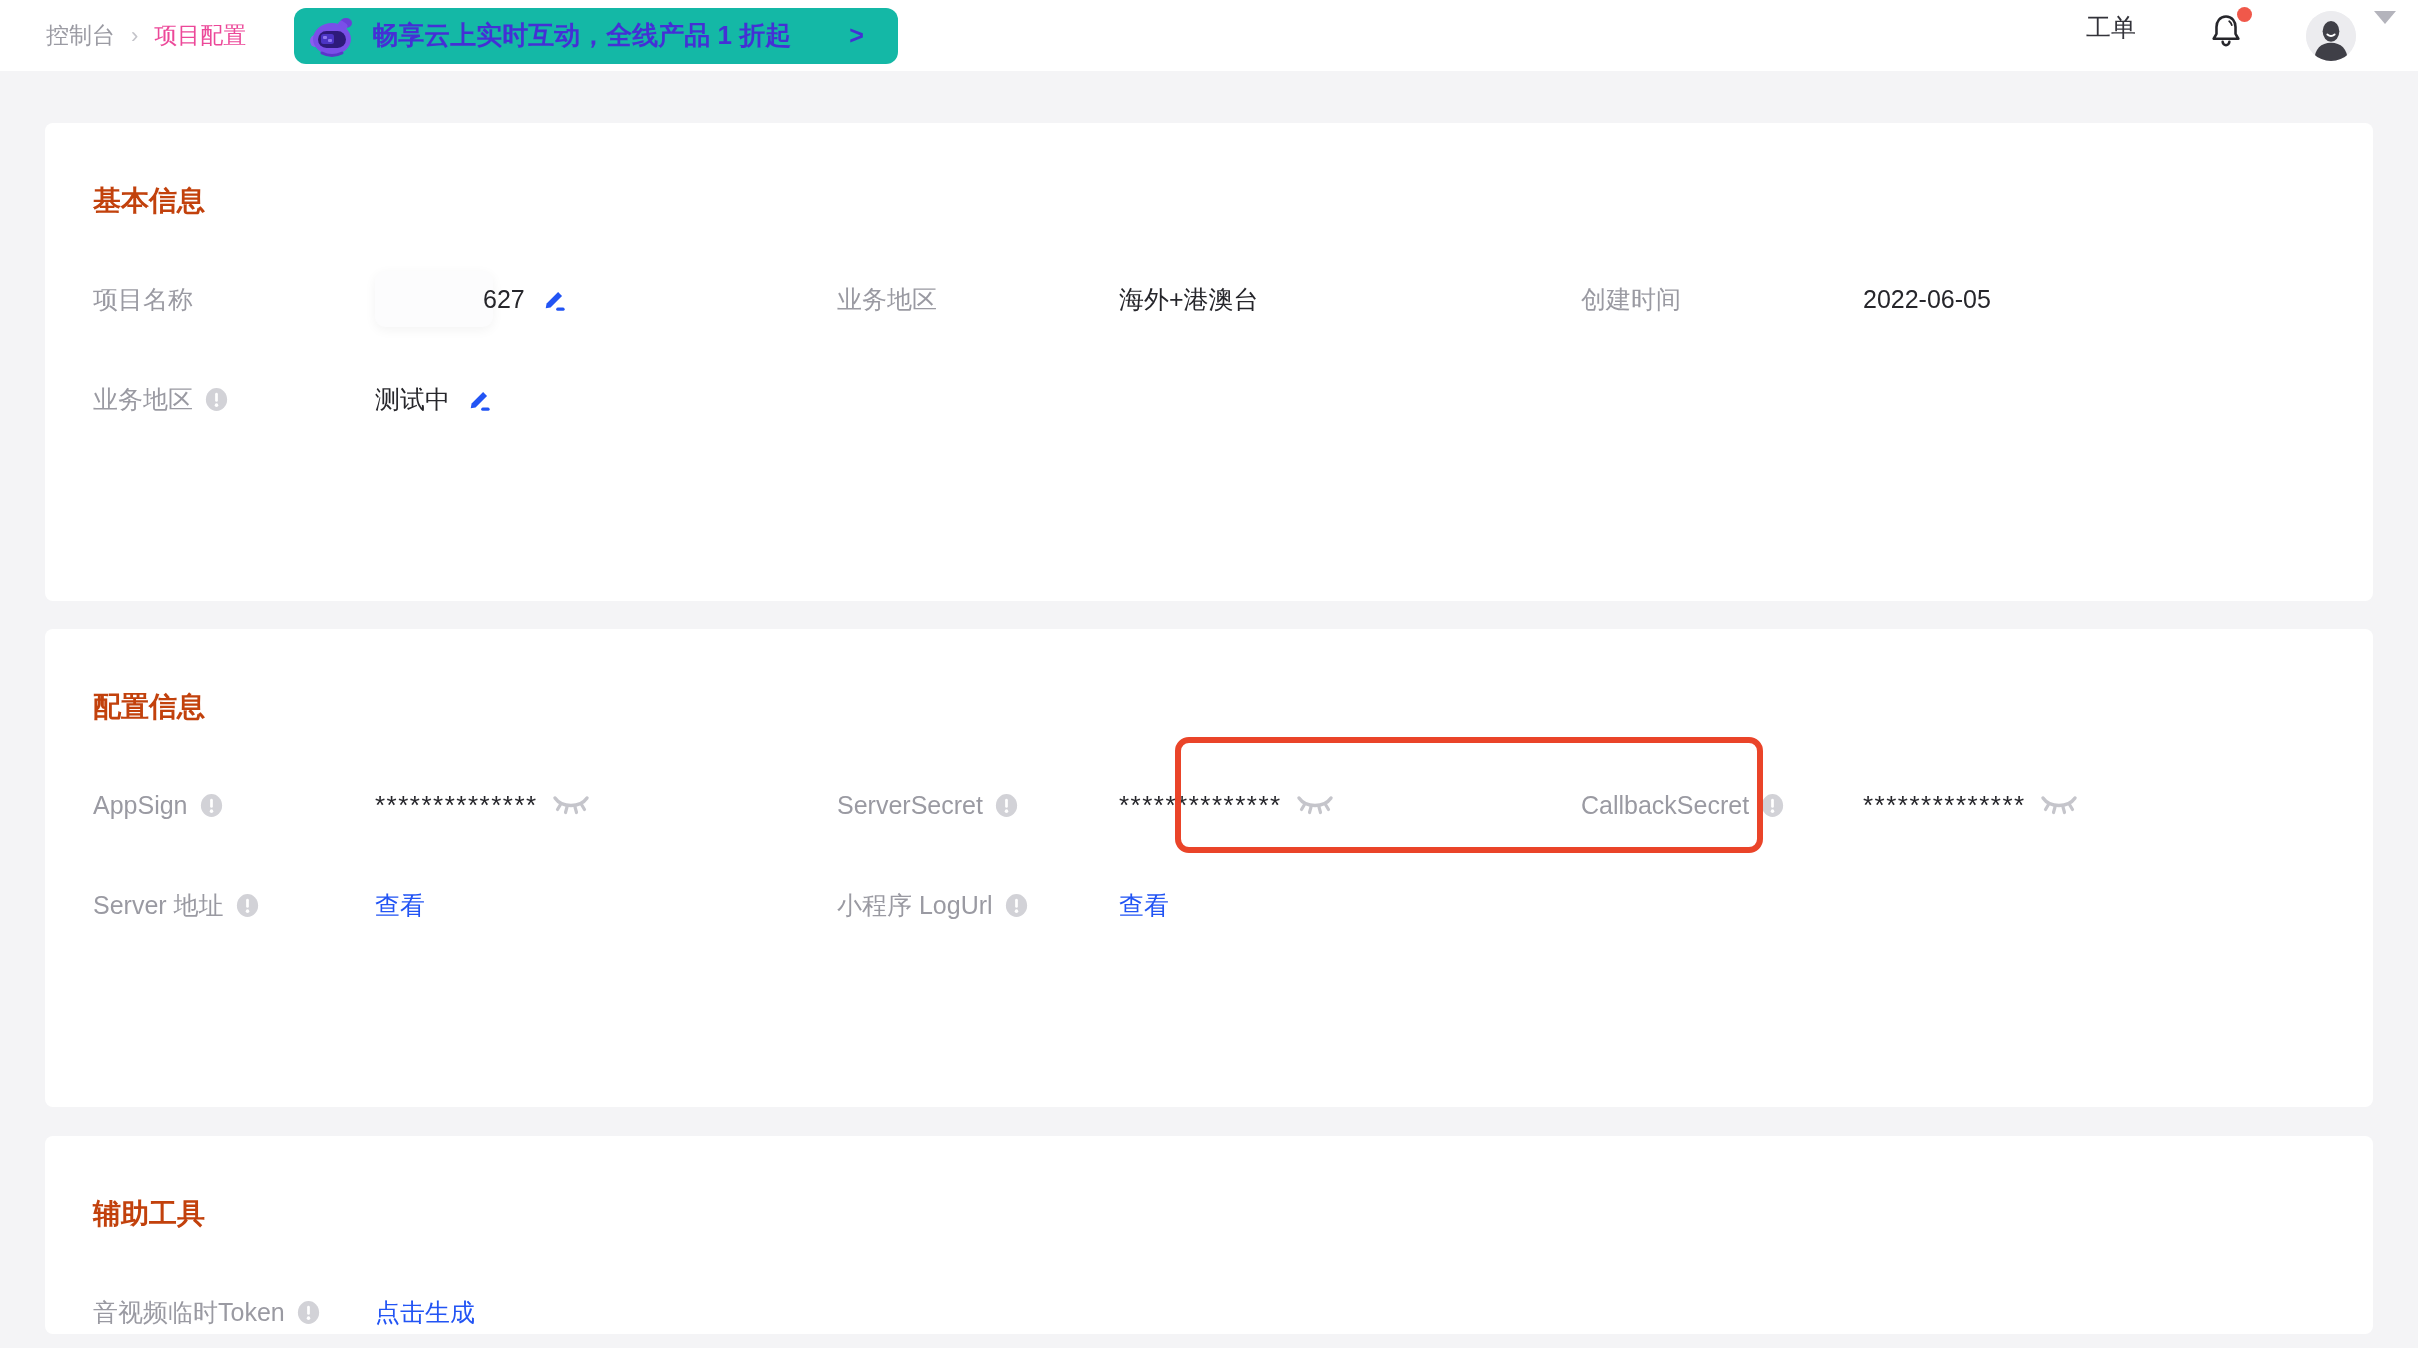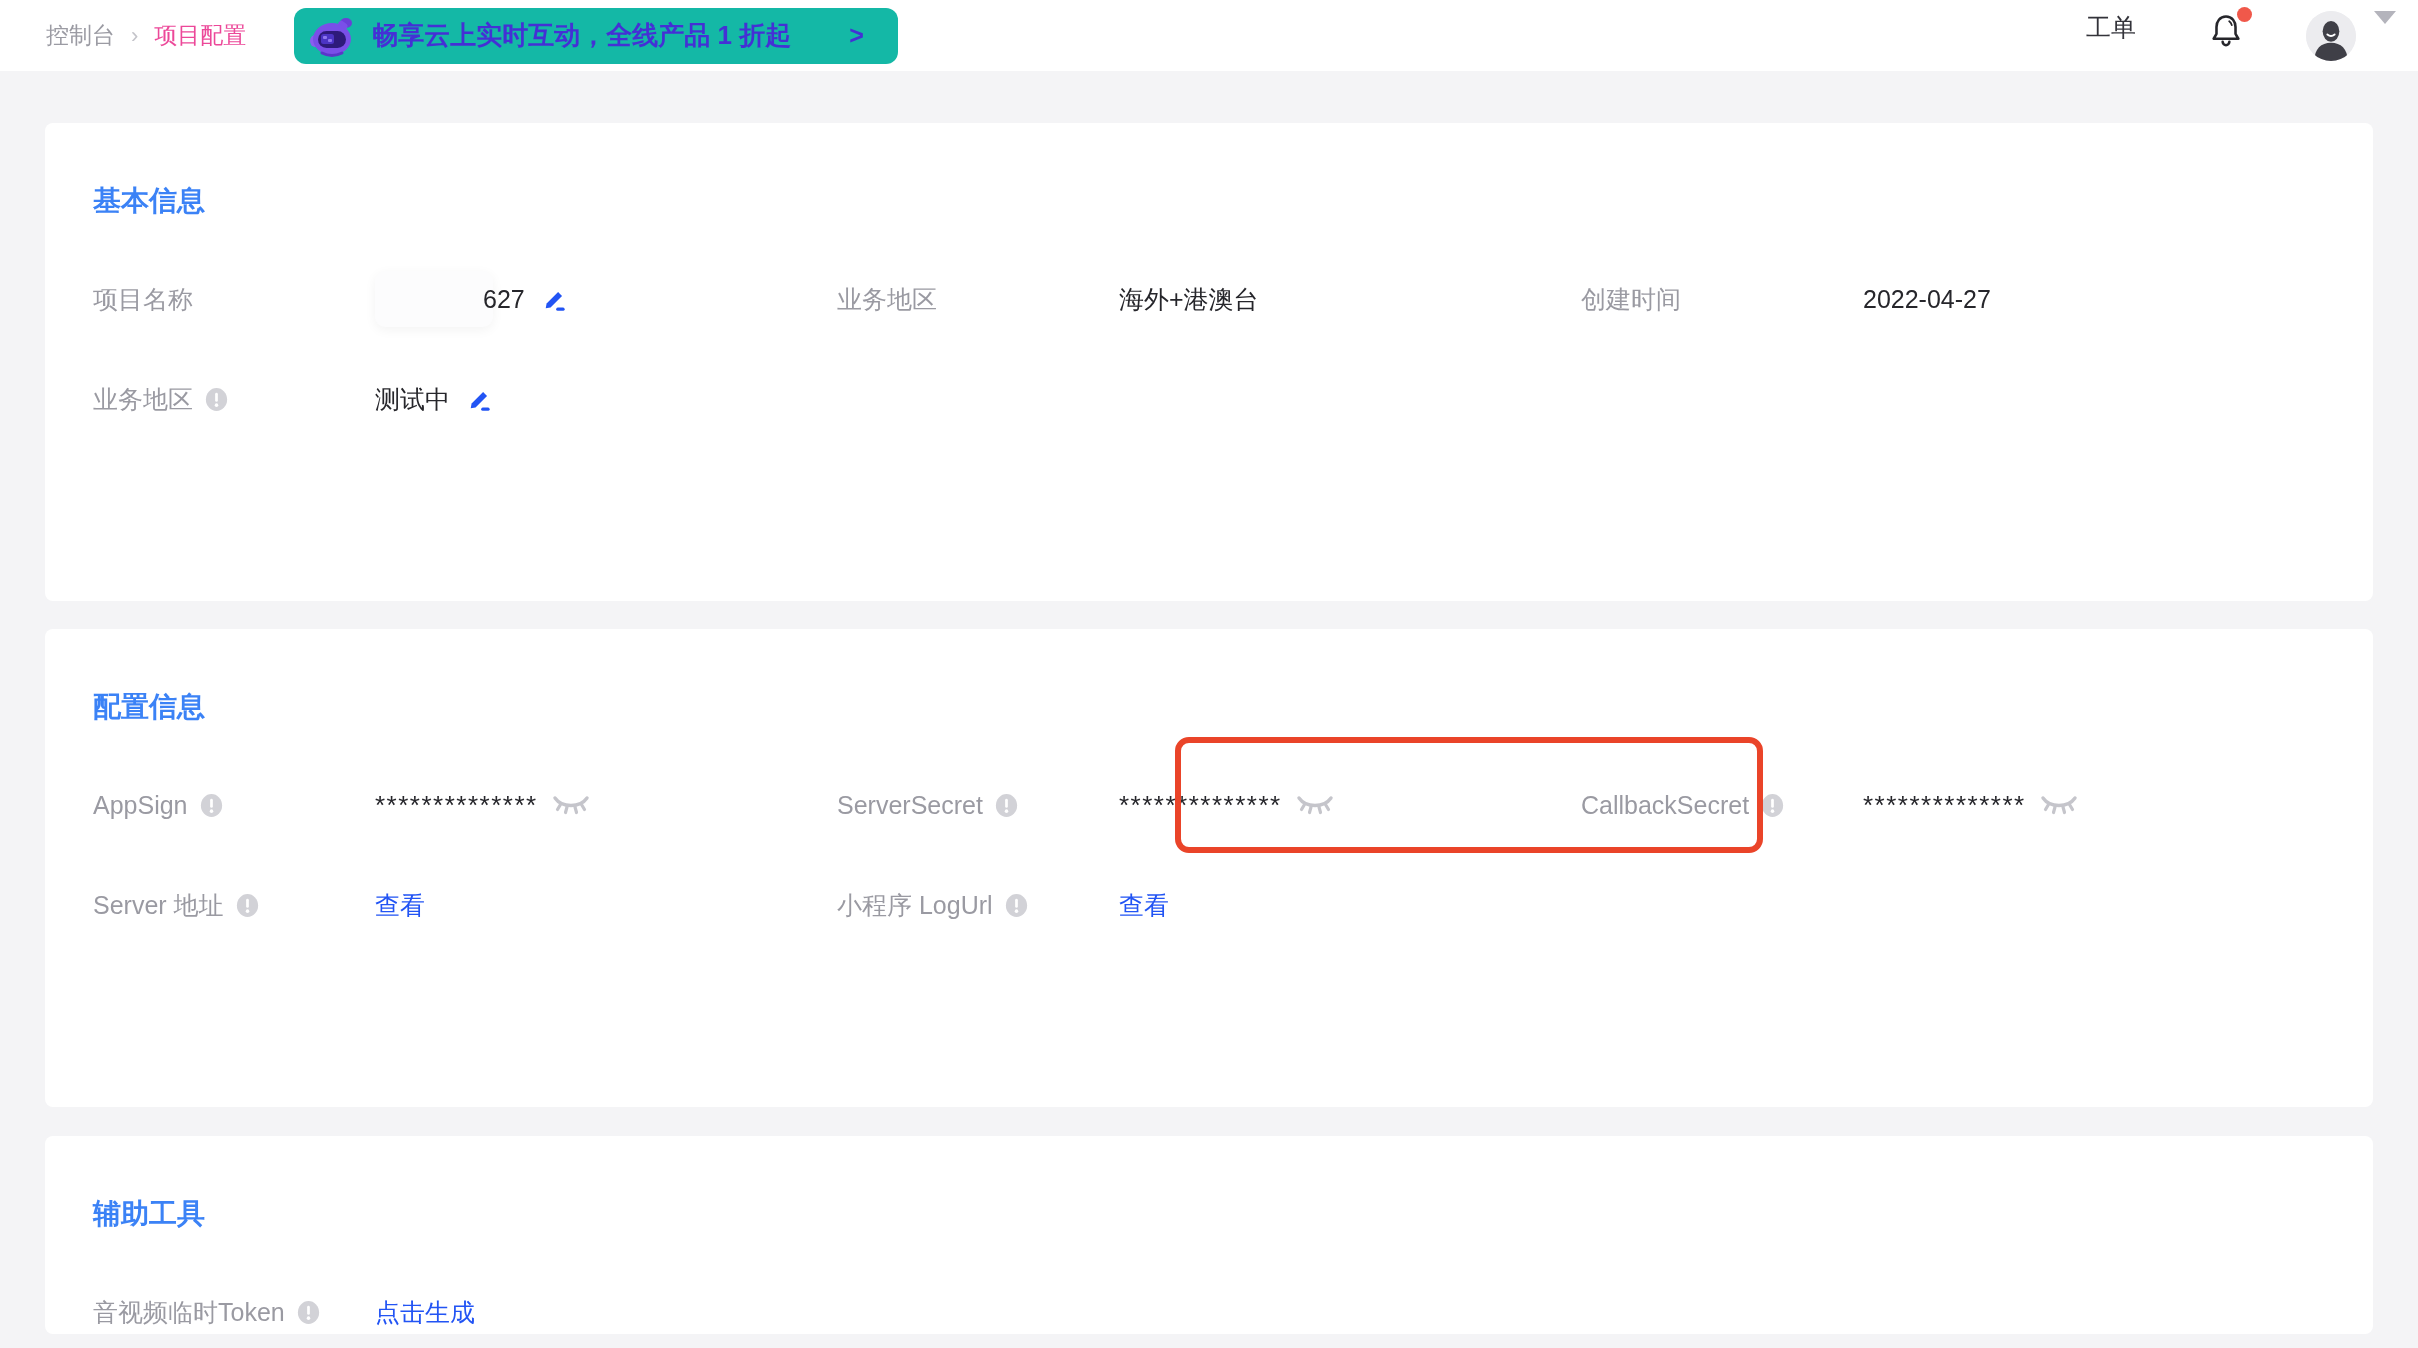--- a/index.html
+++ b/index.html
@@ -55,21 +55,21 @@
 
   
   .main { padding:52px 45px 0 45px; }
   .card {
     background:#ffffff; border-radius:8px;
     padding:64px 48px 0 48px; position:relative;
   }
   .card-basic  { height:478px; margin-bottom:28px; }
   .card-config { height:478px; margin-bottom:29px; }
   .card-tools  { height:198px; overflow:hidden; }
-  .card-title { font-size:28px; font-weight:bold; color:#3b82f6; line-height:28px; }
+  .card-title { font-size:28px; font-weight:bold; color:#c2410c; line-height:28px; }
 
   .rows { margin-top:34px; display:grid; grid-template-columns:1fr 1fr 1fr; }
   .cell { height:100px; display:flex; align-items:center; }
   .label-wrap { width:282px; display:flex; align-items:center; flex:0 0 auto; }
   .field-label { font-size:25px; color:#9a9aa2; }
   .info-icon { width:25px; height:25px; margin-left:11px; flex:0 0 auto; cursor:pointer; }
   .value-wrap { display:flex; align-items:center; font-size:25px; color:#26262b; }
 
   .masked-stars { letter-spacing:1.5px; font-size:26px; }
   .eye-icon { width:38px; height:22px; margin-left:14px; cursor:pointer; }
@@ -175,21 +175,21 @@
           <span>海外+港澳台</span>
         </div>
       </div>
 
 
       <div class="cell">
         <div class="label-wrap">
           <span class="field-label">创建时间</span>
         </div>
         <div class="value-wrap">
-          <span>2022-04-27</span>
+          <span>2022-06-05</span>
         </div>
       </div>
 
       <div class="cell">
         <div class="label-wrap">
           <span class="field-label">业务地区</span>
           <svg class="info-icon" viewBox="0 0 24 24">
             <ellipse cx="12" cy="12" rx="10.2" ry="11" fill="#d2d2d7"></ellipse>
             <rect x="10.7" y="5.6" width="2.6" height="8.6" rx="1.3" fill="#ffffff"></rect>
             <circle cx="12" cy="17.4" r="1.7" fill="#ffffff"></circle>

